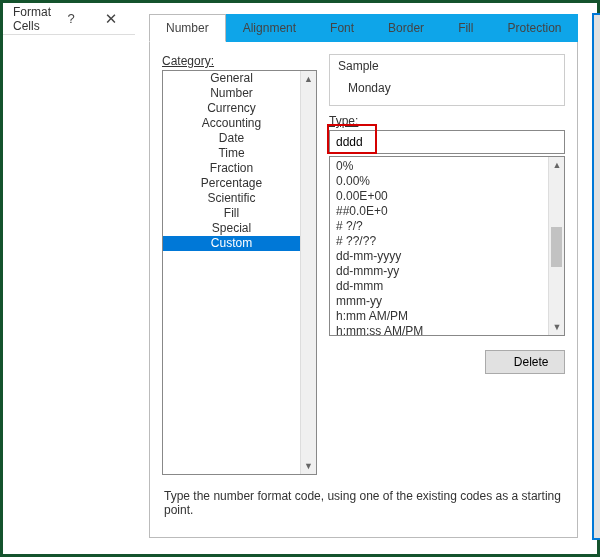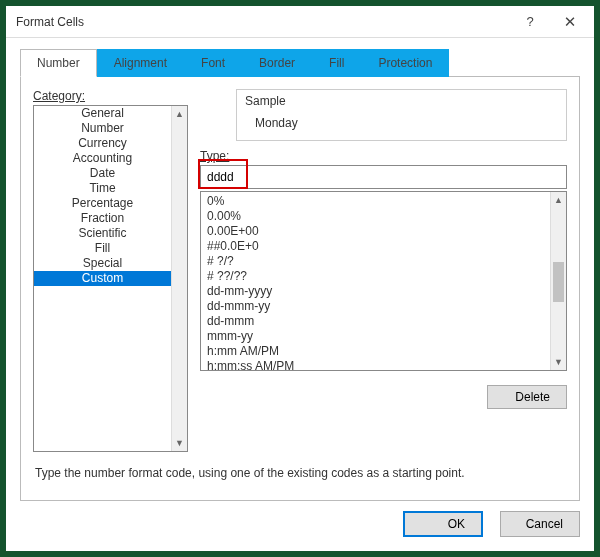--- a/index.html
+++ b/index.html
@@ -5,24 +5,23 @@
   * { box-sizing: border-box; margin: 0; padding: 0; }
   body {
     font-family: "Segoe UI", Tahoma, sans-serif;
     font-size: 12px;
     color: #333;
     background: #fff;
   }
   .dialog {
     width: 600px;
     height: 557px;
-    border: 6px solid #14532d;
-    background: #fff;
-    display: flex;
-    flex-direction: column;
+    border: 3px solid #14532d;
+    background: #fff;
+    display: flex;
   }
   .titlebar {
     height: 32px;
     display: flex;
     align-items: center;
     padding: 0 4px 0 10px;
     border-bottom: 1px solid #ddd;
   }
   .titlebar .title {
     flex: 1;
@@ -34,21 +33,21 @@
     display: flex;
     align-items: center;
     justify-content: center;
     font-size: 13px;
     color: #444;
     cursor: pointer;
   }
   .titlebar .closebtn { font-size: 15px; }
   .content {
     flex: 1;
-    padding: 10px 14px 0 14px;
+    padding: 10px 14px 16px 14px;
     display: flex;
     flex-direction: column;
   }
   .tabstrip {
     display: flex;
     border-bottom: 1px solid #bbb;
   }
   .tab {
     padding: 6px 16px;
     font-size: 12px;
@@ -139,21 +138,20 @@
   .fake-scroll .thumb {
     position: absolute;
     left: 2px; right: 2px;
     background: #c2c2c2;
   }
   .sample-section {
     border: 1px solid #ccc;
     padding: 4px 8px 10px 8px;
     margin-bottom: 8px;
     position: relative;
-    margin-left: 36px;
   }
   .sample-section .sec-lbl {
     font-size: 12px;
   }
   .sample-val {
     padding: 8px 6px 0 10px;
     font-size: 12px;
   }
   .typewrap {
     position: relative;
@@ -248,22 +246,22 @@
         <div class="col-left">
           <div class="lbl"><span class="underline">Category:</span></div>
           <div class="listbox">
             <div class="lb-body">
               <div class="listitem">General</div>
               <div class="listitem">Number</div>
               <div class="listitem">Currency</div>
               <div class="listitem">Accounting</div>
               <div class="listitem">Date</div>
               <div class="listitem">Time</div>
+              <div class="listitem">Fraction</div>
               <div class="listitem">Percentage</div>
-              <div class="listitem">Fraction</div>
               <div class="listitem">Scientific</div>
               <div class="listitem">Fill</div>
               <div class="listitem">Special</div>
               <div class="listitem selected">Custom</div>
             </div>
             <div class="fake-scroll">
               <div class="arrow up">▲</div>
               <div class="arrow down">▼</div>
             </div>
           </div>

